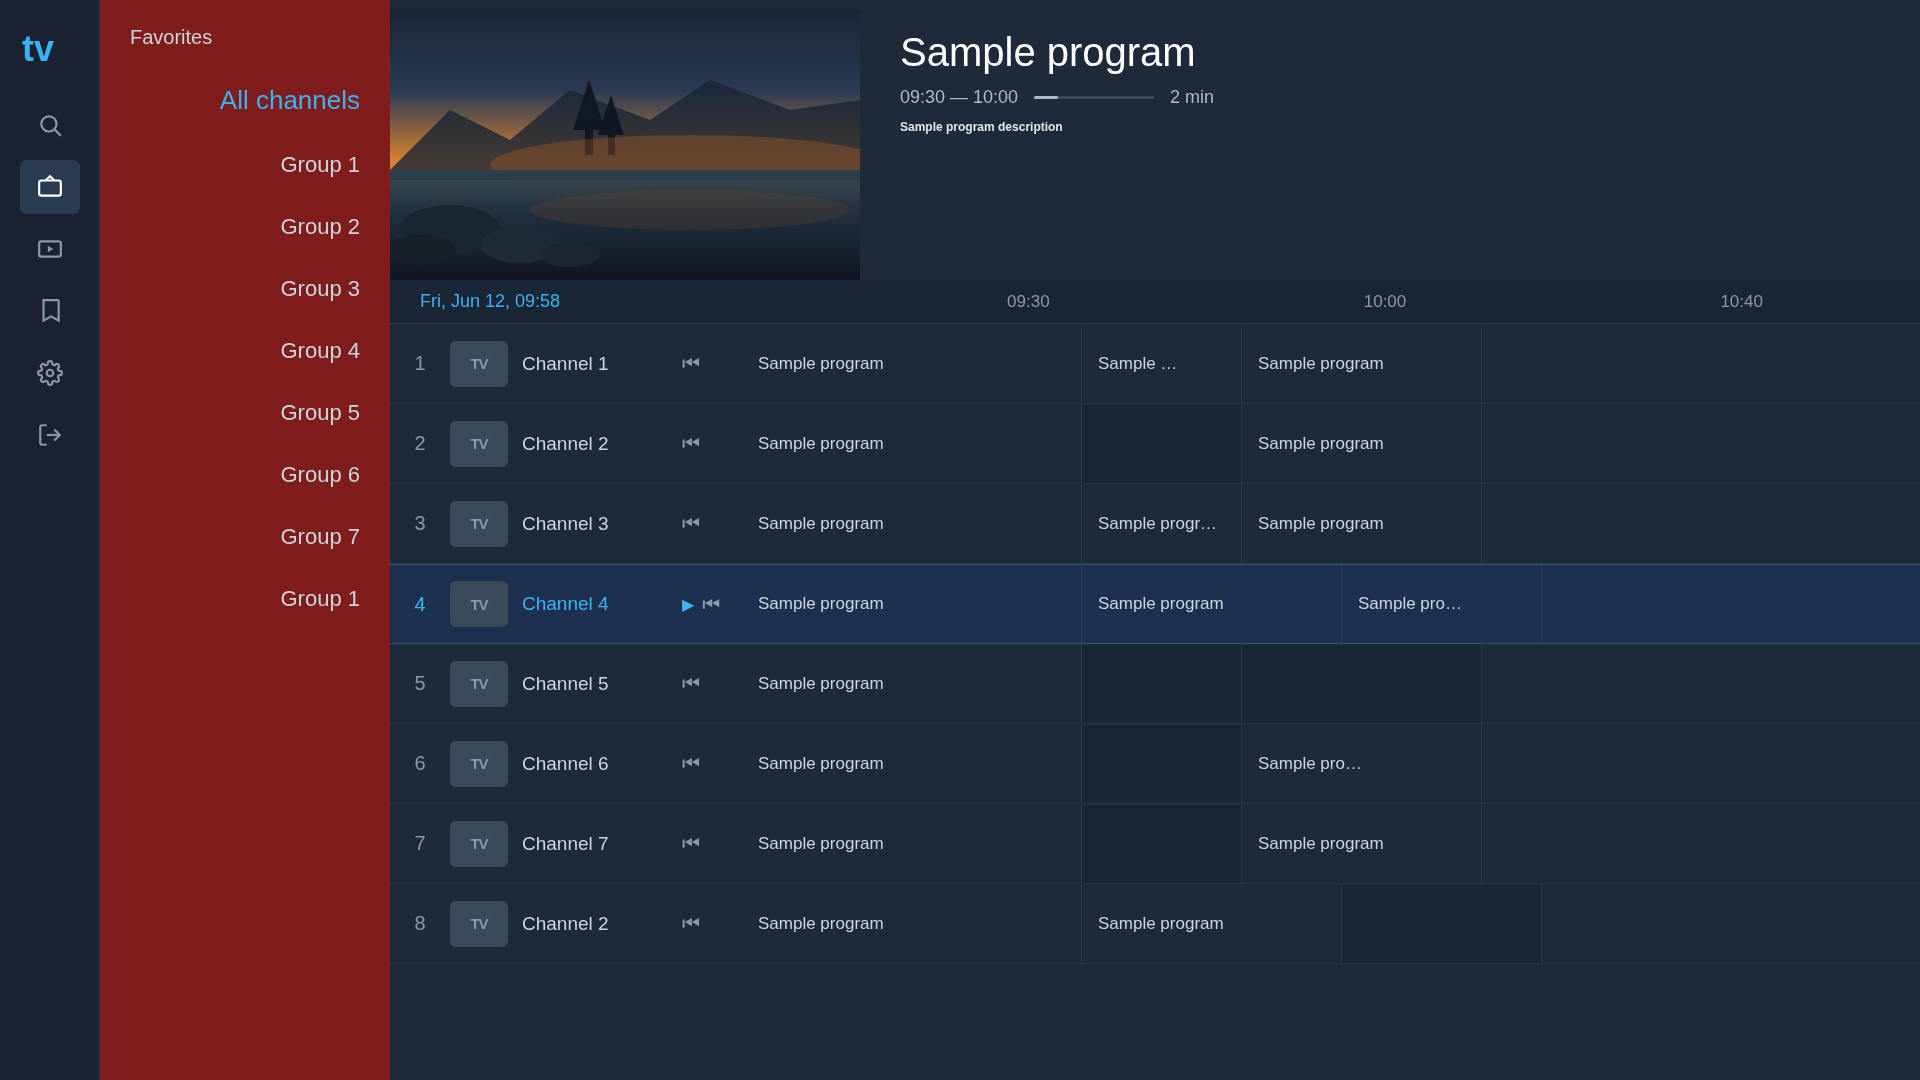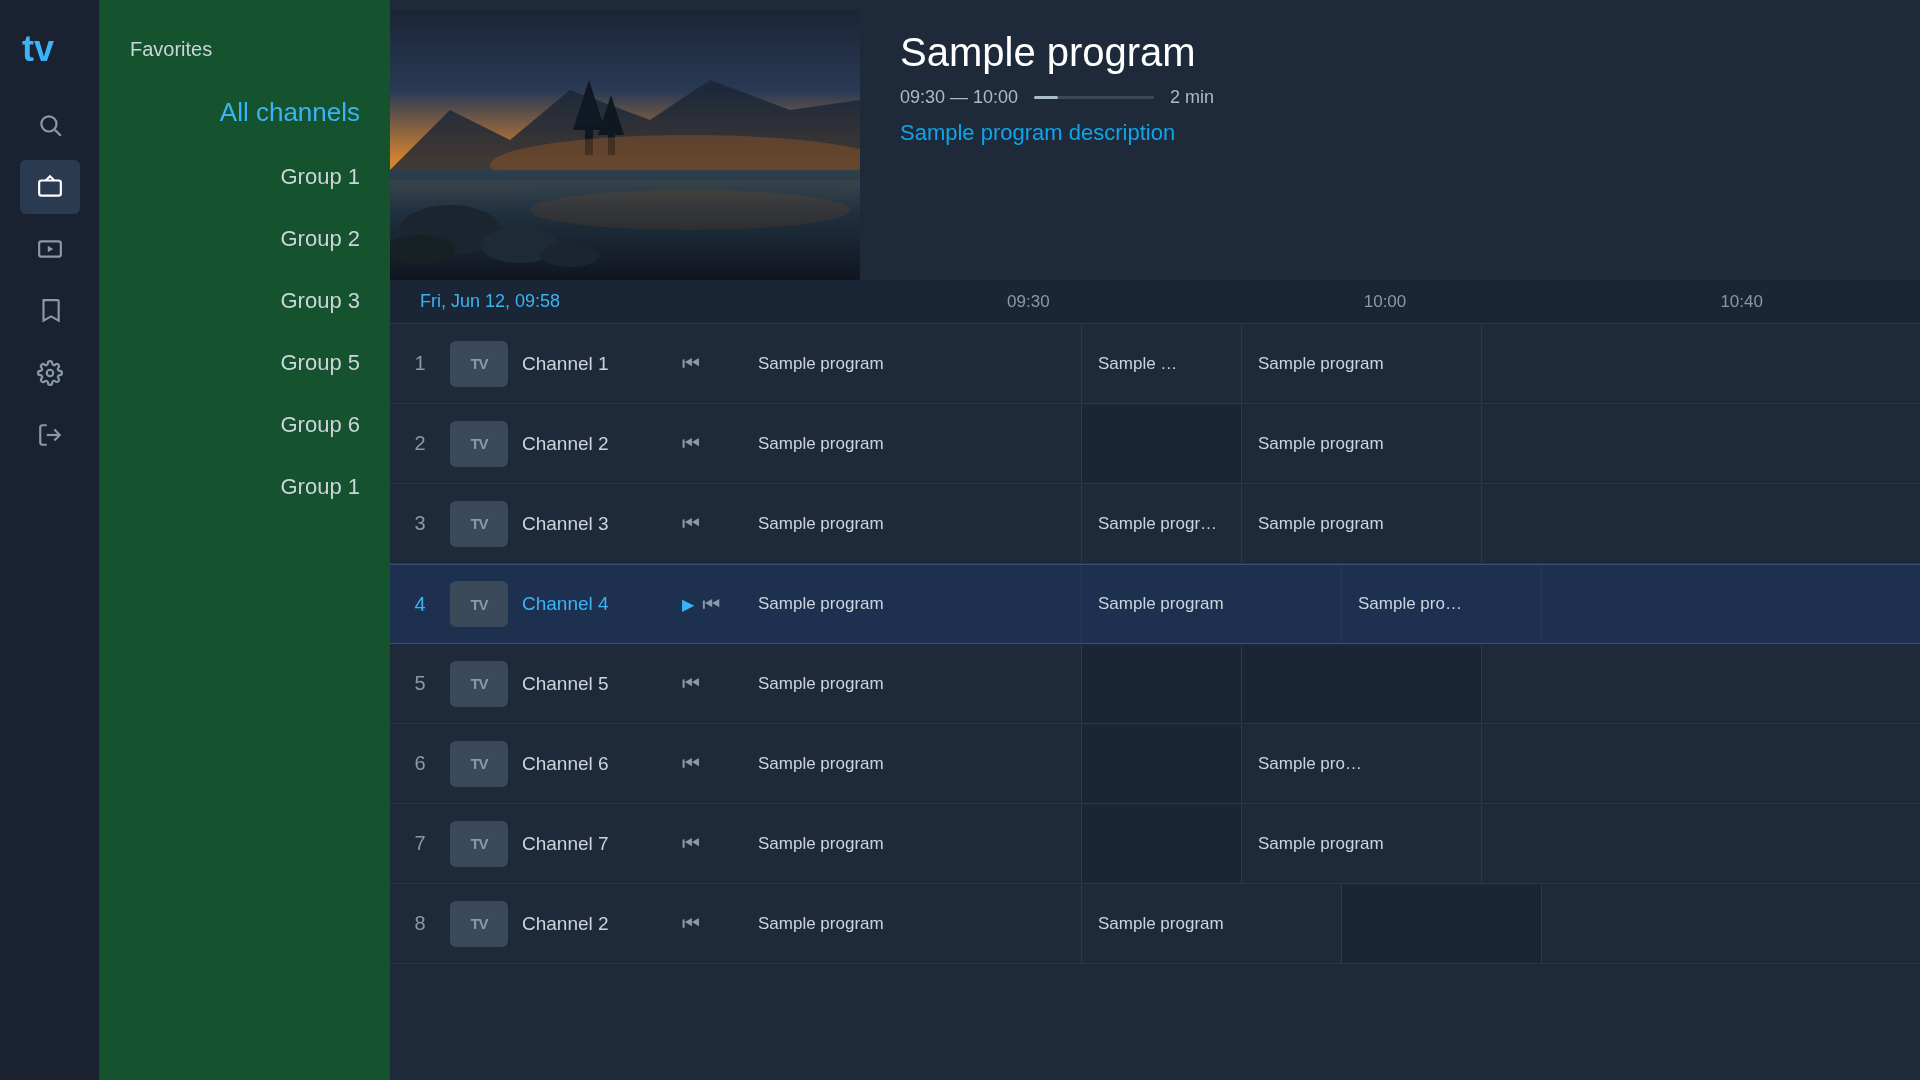--- a/index.html
+++ b/index.html
@@ -48,22 +48,22 @@
       color: #ffffff;
     }
     .sidebar-icon svg {
       width: 26px;
       height: 26px;
     }
 
     
     #left-panel {
       width: 290px;
-      background: #14532d;
-      padding: 20px 0;
+      background: #7f1d1d;
+      padding: 8px 0;
       flex-shrink: 0;
       overflow-y: auto;
     }
     #left-panel::-webkit-scrollbar { width: 4px; }
     #left-panel::-webkit-scrollbar-thumb { background: #3a4a5a; }
 
     .group-item {
       padding: 18px 30px;
       font-size: 22px;
       color: #ccd5dd;
@@ -151,22 +151,23 @@
       background: #3a4a5a;
       border-radius: 2px;
     }
     .progress-bar-fill {
       height: 100%;
       background: #aabbcc;
       border-radius: 2px;
       width: 20%;
     }
     .program-description {
-      font-size: 22px;
-      color: #0ea5e9;
+      font-size: 12px;
+      color: #e5e5e5;
+      font-weight: bold;
     }
 
     
     #epg-area {
       flex: 1;
       overflow: hidden;
       display: flex;
       flex-direction: column;
     }
 
@@ -344,22 +345,24 @@
     </svg>
   </div>
 </div>
 
 <div id="left-panel">
   <div class="group-favorites">Favorites</div>
   <div class="group-item active">All channels</div>
   <div class="group-item">Group 1</div>
   <div class="group-item">Group 2</div>
   <div class="group-item">Group 3</div>
+  <div class="group-item">Group 4</div>
   <div class="group-item">Group 5</div>
   <div class="group-item">Group 6</div>
+  <div class="group-item">Group 7</div>
   <div class="group-item">Group 1</div>
 </div>
 
 <div id="main">
 
   <div id="top-section">
     <div id="preview">
       <div id="preview-image">
         
         <svg width="470" height="270" viewBox="0 0 470 270" xmlns="http://www.w3.org/2000/svg">

